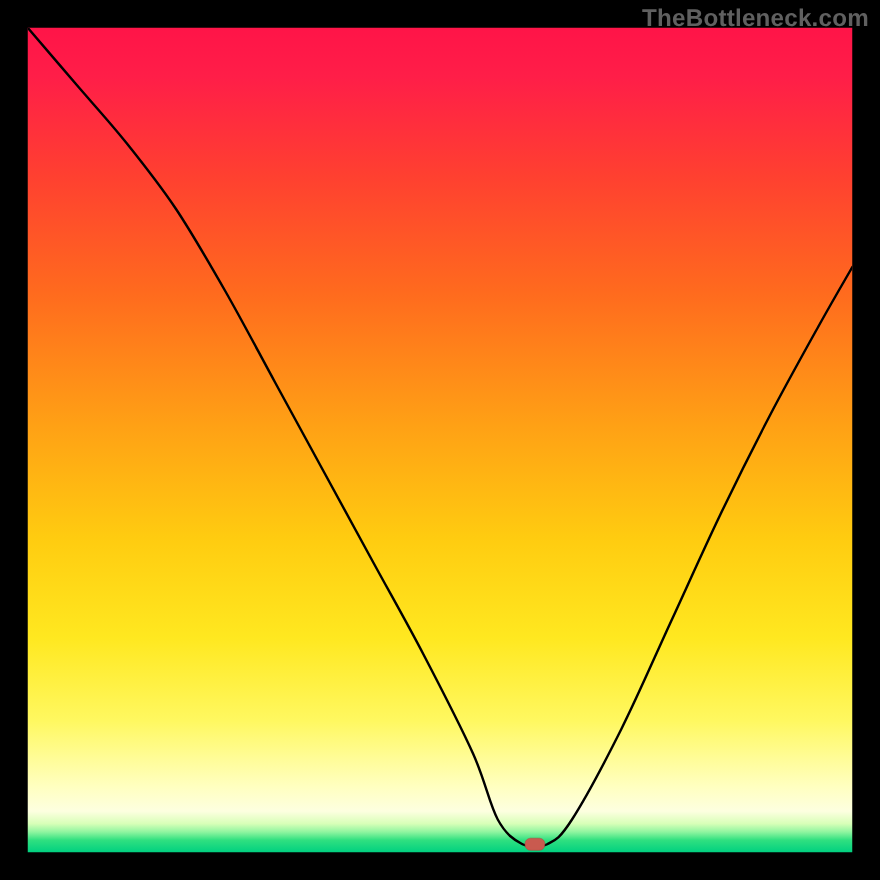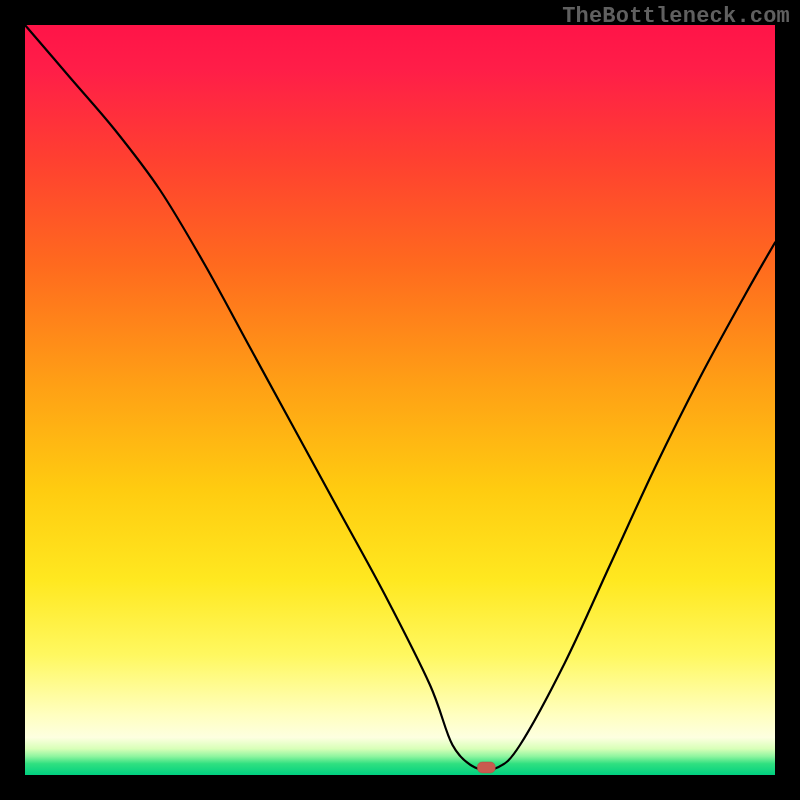--- a/index.html
+++ b/index.html
@@ -7,21 +7,21 @@
   .frame {
     position: relative;
     width: 800px;
     height: 800px;
     background: #000;
   }
   .watermark {
     position: absolute;
     top: 4px;
     right: 10px;
-    font-family: Liberation Mono, monospace;
+    font-family: Liberation Sans, sans-serif;
     font-size: 22px;
     font-weight: bold;
     color: #606060;
     letter-spacing: 0.2px;
     z-index: 5;
   }
   .plot-area {
     position: absolute;
     left: 25px;
     top: 25px;

